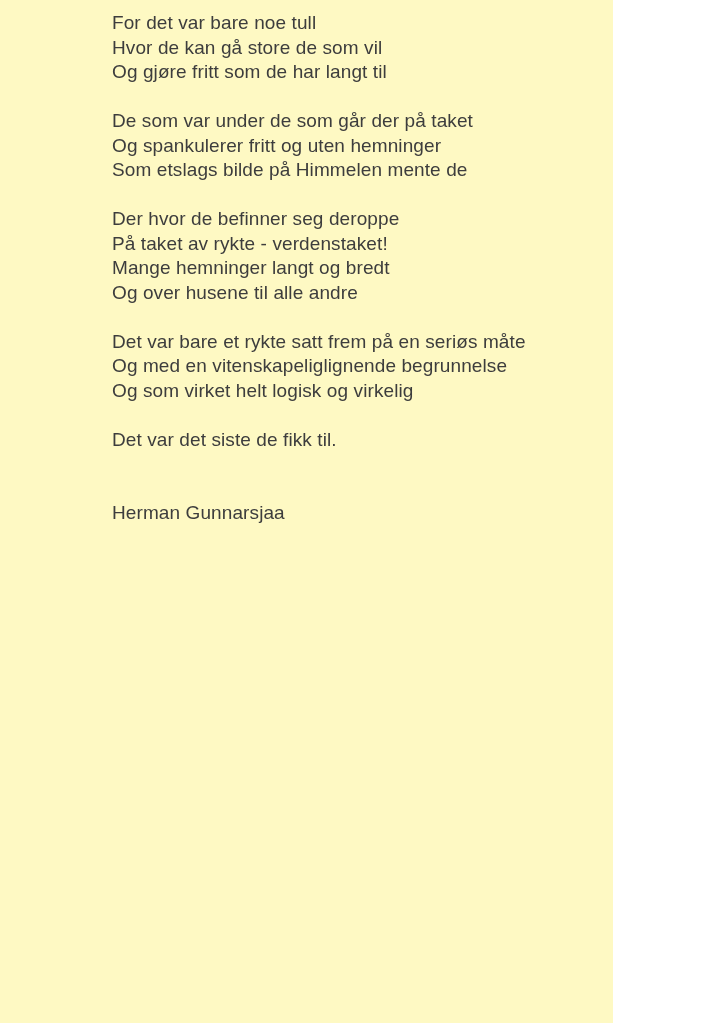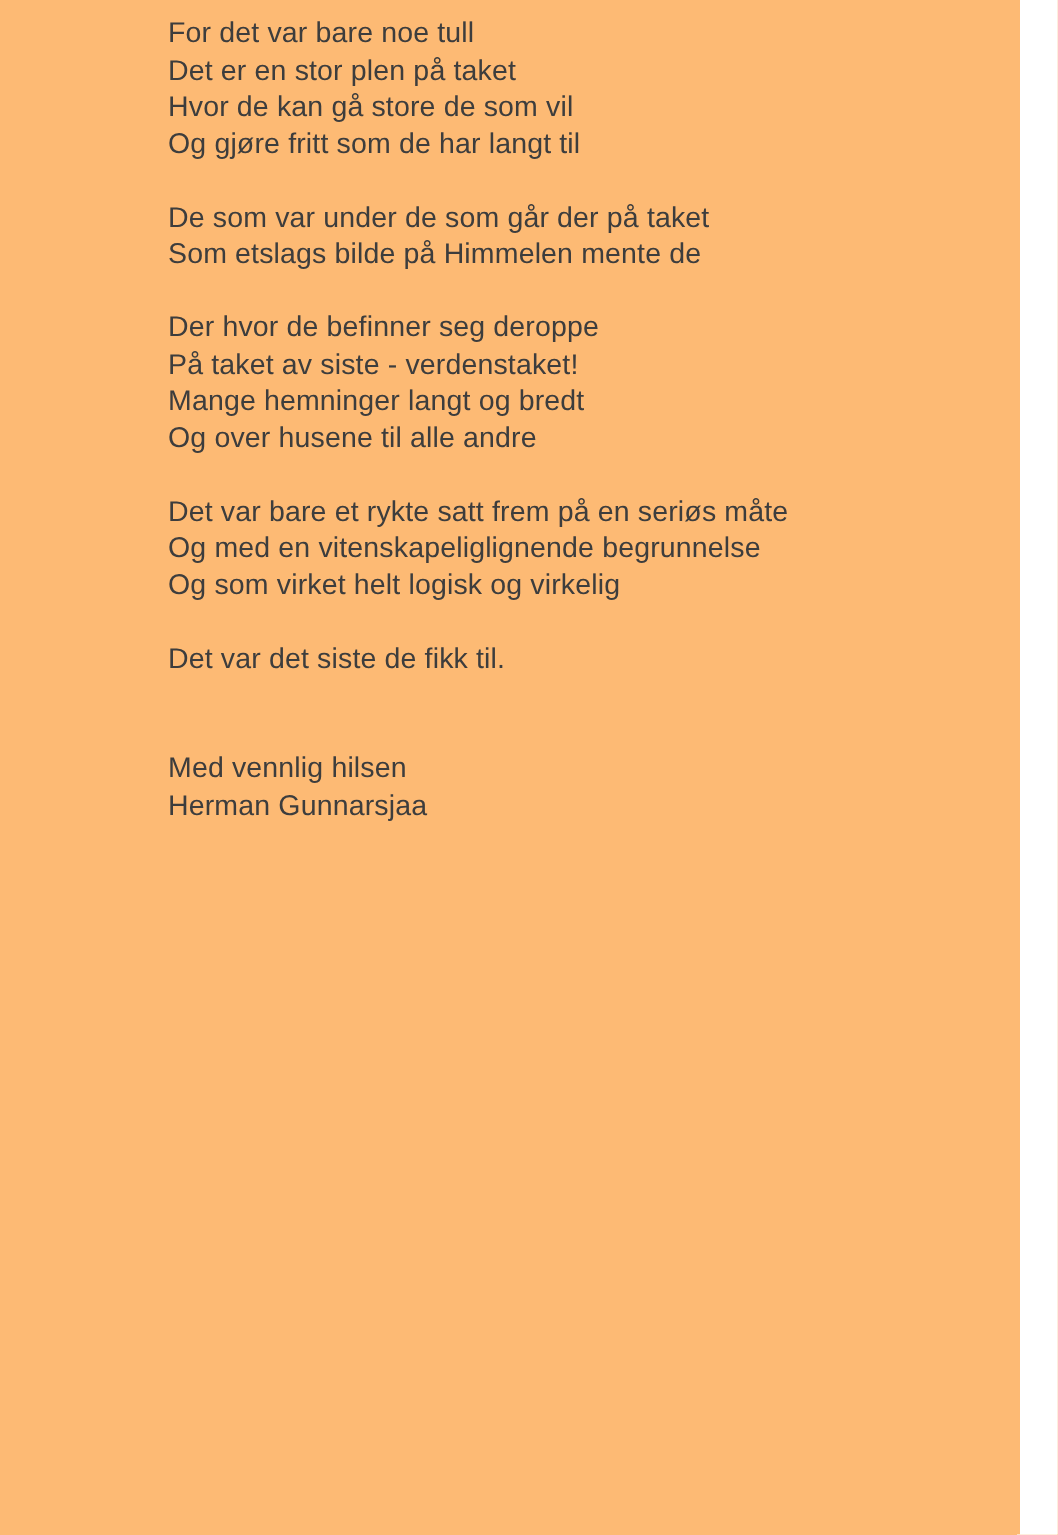--- a/index.html
+++ b/index.html
@@ -2,23 +2,23 @@
 <html><head>
 <meta charset="utf-8">
 <style>
   html, body {
     margin: 0;
     padding: 0;
     background: #ffffff;
   }
   .page {
     position: relative;
-    width: 680px;
+    width: 613px;
     height: 1023px;
-    background: #fdba74;
+    background: #fef9c3;
     overflow: hidden;
     font-family: "Liberation Sans", "DejaVu Sans", sans-serif;
   }
   .text-block {
     position: absolute;
     left: 112px;
     top: 11px;
     color: #3d3d3d;
     font-size: 19px;
     line-height: 24.5px;
@@ -35,46 +35,45 @@
   }
 </style>
 </head>
 <body>
 
 <div class="page">
   <div class="text-block">
 
     <div class="stanza">
       <div class="line">For det var bare noe tull</div>
-      <div class="line">Det er en stor plen på taket</div>
       <div class="line">Hvor de kan gå store de som vil</div>
       <div class="line">Og gjøre fritt som de har langt til</div>
     </div>
 
     <div class="stanza">
       <div class="line">De som var under de som går der på taket</div>
+      <div class="line">Og spankulerer fritt og uten hemninger</div>
       <div class="line">Som etslags bilde på Himmelen mente de</div>
     </div>
 
     <div class="stanza">
       <div class="line">Der hvor de befinner seg deroppe</div>
-      <div class="line">På taket av siste - verdenstaket!</div>
+      <div class="line">På taket av rykte - verdenstaket!</div>
       <div class="line">Mange hemninger langt og bredt</div>
       <div class="line">Og over husene til alle andre</div>
     </div>
 
     <div class="stanza">
       <div class="line">Det var bare et rykte satt frem på en seriøs måte</div>
       <div class="line">Og med en vitenskapeliglignende begrunnelse</div>
       <div class="line">Og som virket helt logisk og virkelig</div>
     </div>
 
     <div class="stanza">
       <div class="line">Det var det siste de fikk til.</div>
     </div>
 
     <div class="closing">
-      <div class="line">Med vennlig hilsen</div>
       <div class="line">Herman Gunnarsjaa</div>
     </div>
 
   </div>
 </div>
 
 </body></html>

